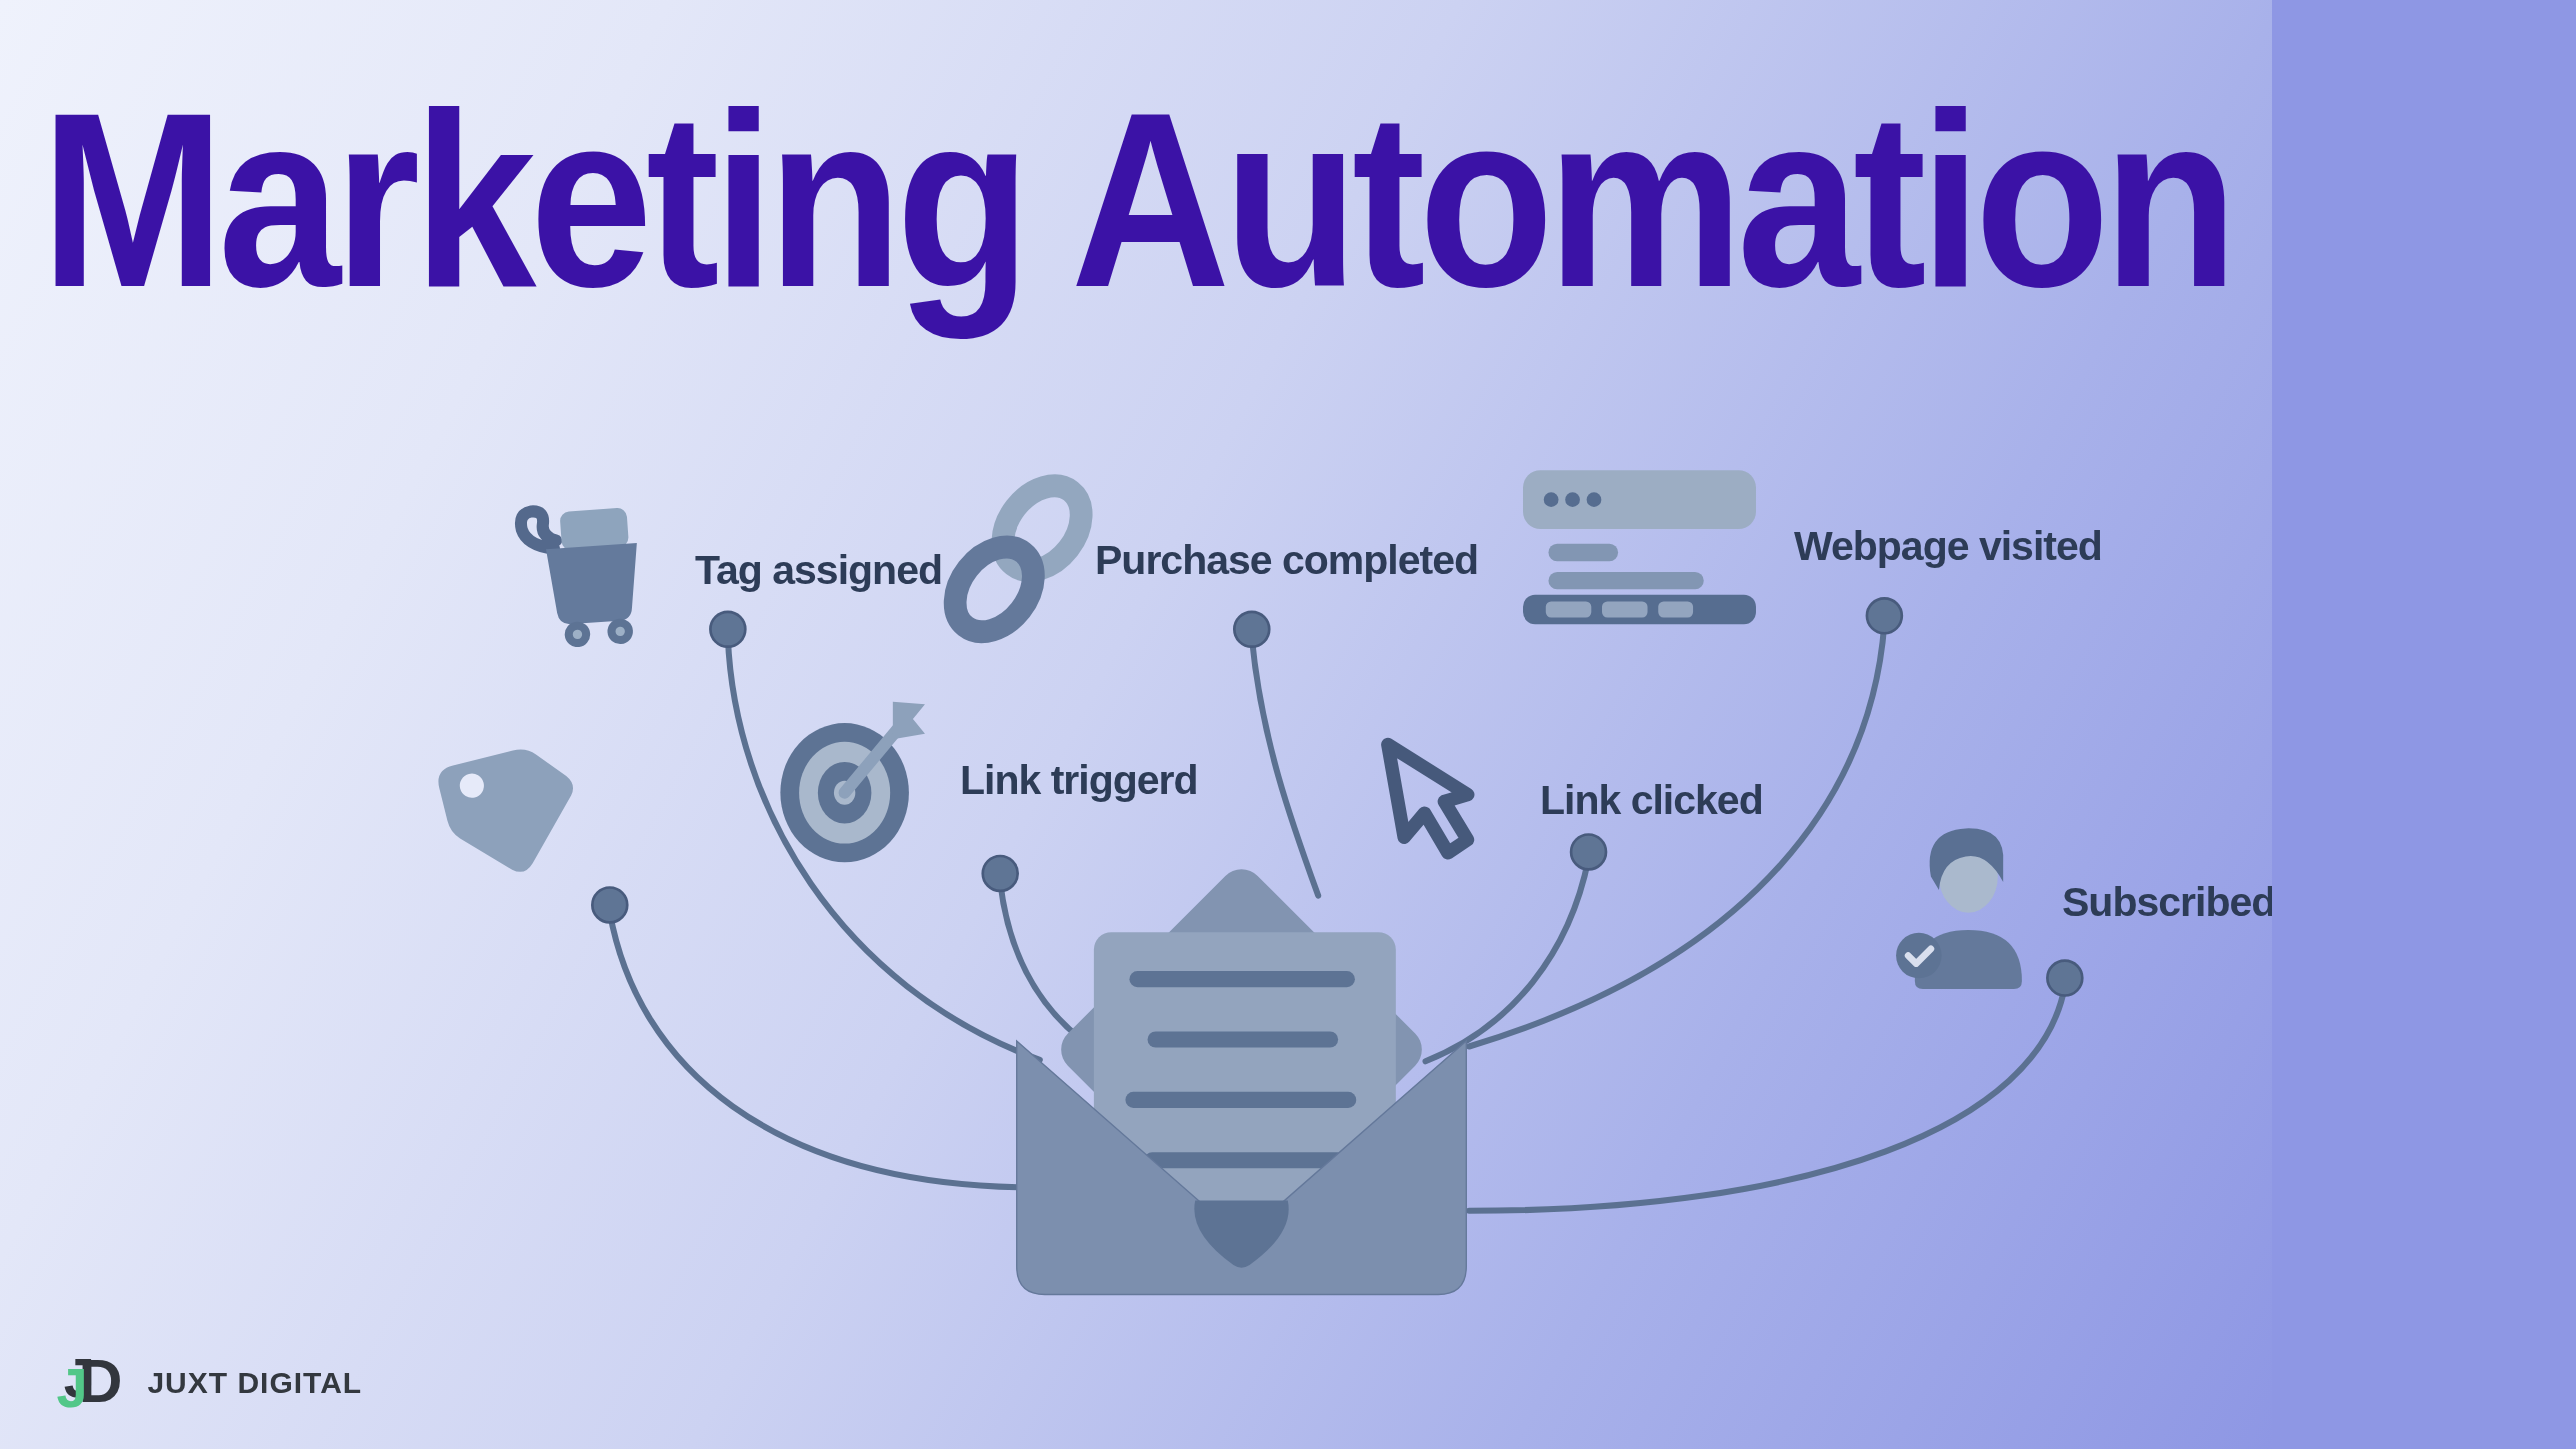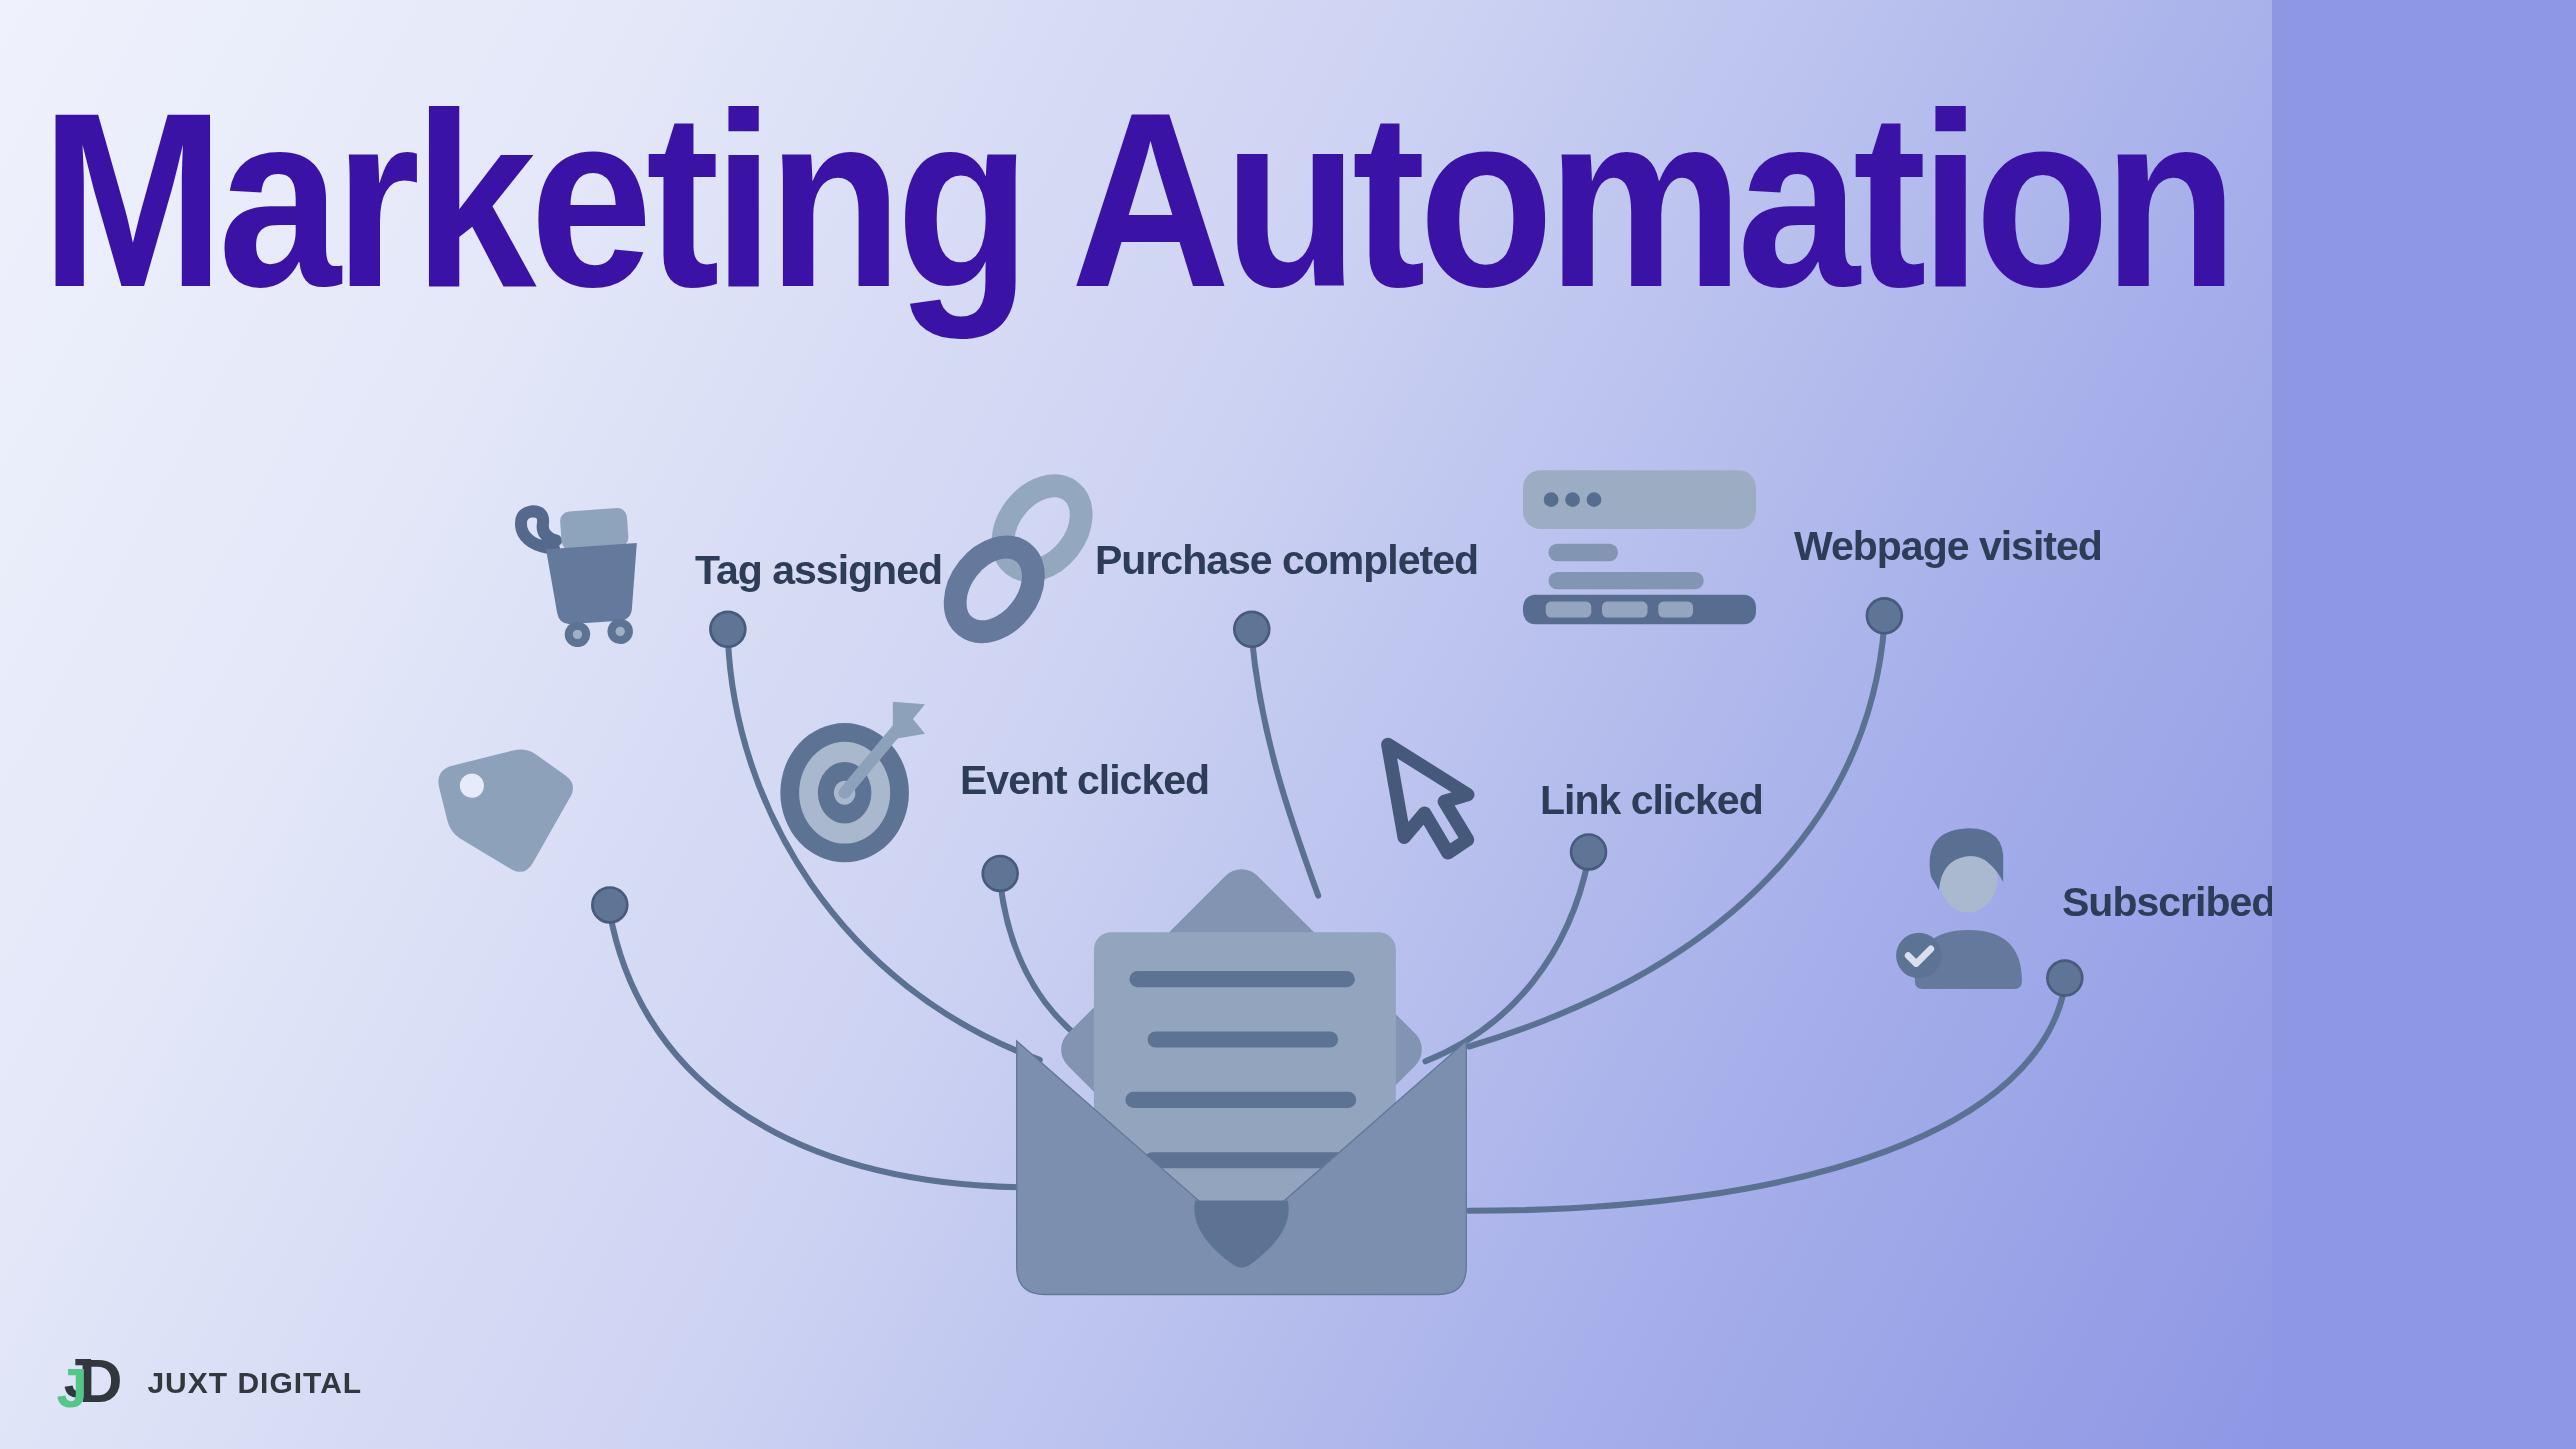--- a/index.html
+++ b/index.html
@@ -105,21 +105,21 @@
 
   <div class="node" style="left:775px;top:696px;gap:31px;">
     <svg width="154" height="168" viewBox="0 0 115 125">
       <ellipse cx="52" cy="72" rx="48" ry="52" fill="#5d7394"></ellipse>
       <ellipse cx="52" cy="72" rx="34" ry="38" fill="#a9b8cc"></ellipse>
       <ellipse cx="52" cy="72" rx="20" ry="23" fill="#5d7394"></ellipse>
       <ellipse cx="52" cy="72" rx="8" ry="9" fill="#a9b8cc"></ellipse>
       <line x1="52" y1="72" x2="92" y2="24" stroke="#8da1bb" stroke-width="9" stroke-linecap="round"></line>
       <path d="M88,4 L88,32 L112,28 L103,17 L112,6 Z" fill="#8da1bb"></path>
     </svg>
-    <div class="label">Event clicked</div>
+    <div class="label">Link triggerd</div>
   </div>
 
   <div class="node" style="left:1379px;top:728px;gap:37px;">
     <svg width="124" height="144" viewBox="0 0 92 107">
       <g transform="rotate(-10 46 52)">
         <path d="M14,6 L14,76 L32,61 L44,93 L60,86 L48,55 L66,53 Z" fill="none" stroke="#46597b" stroke-width="10" stroke-linejoin="round"></path>
       </g>
     </svg>
     <div class="label">Link clicked</div>
   </div>

